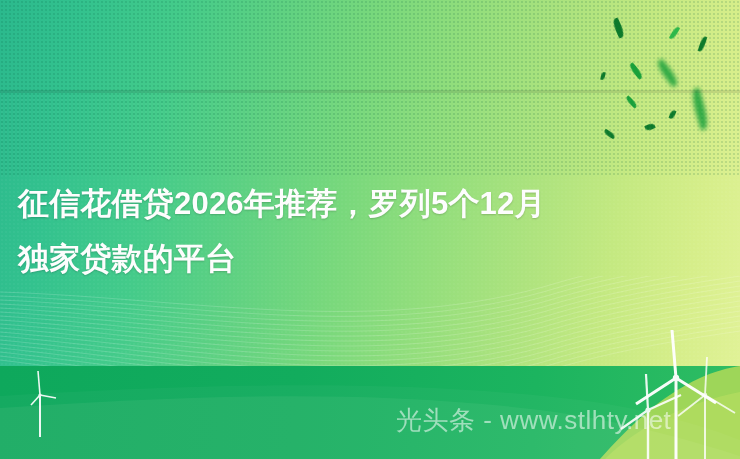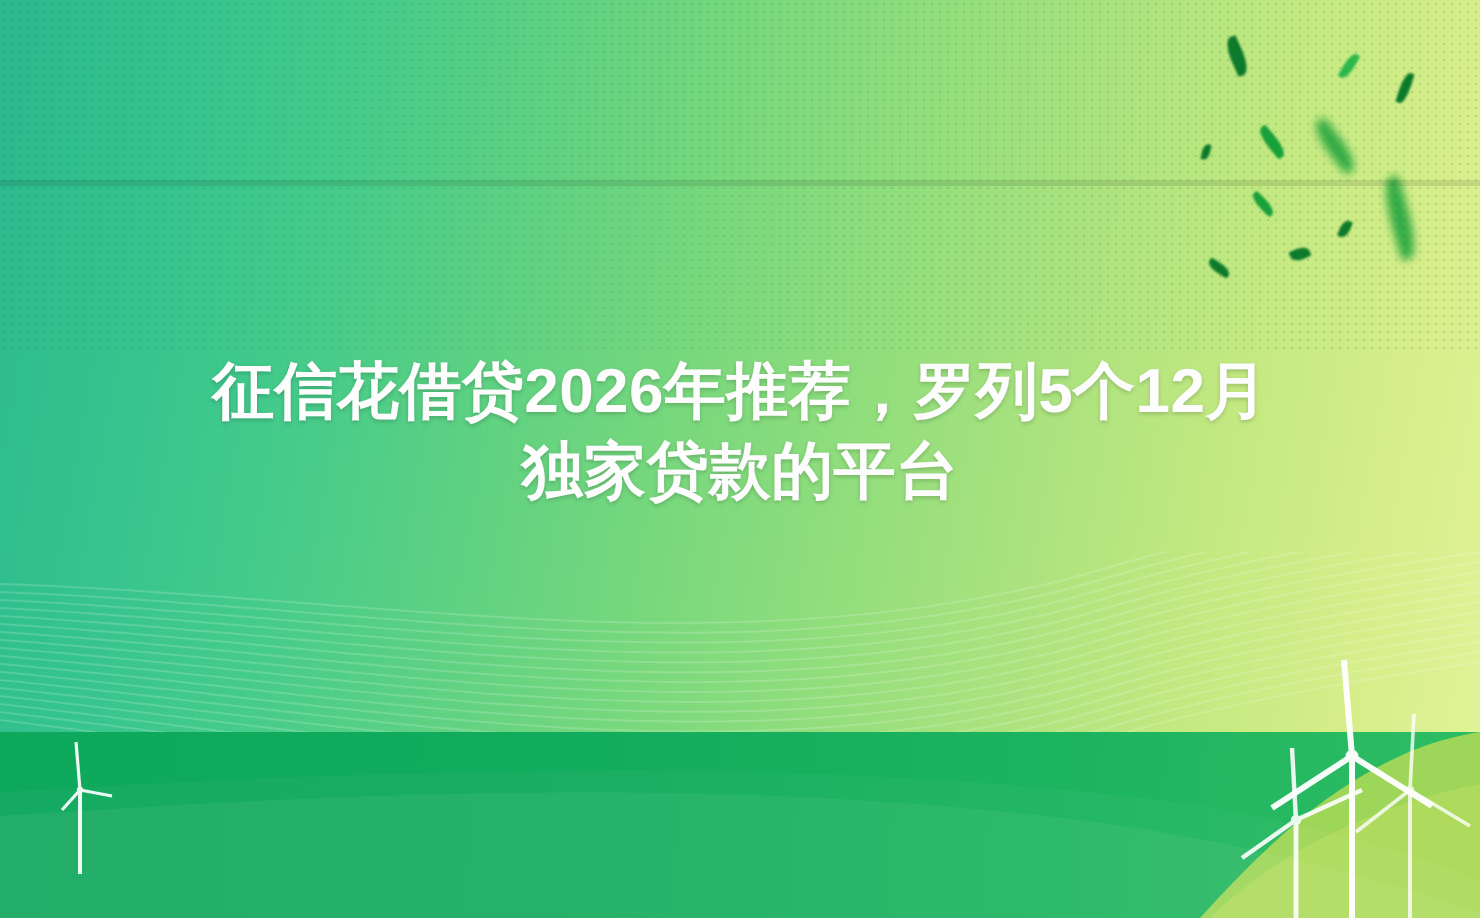--- a/index.html
+++ b/index.html
@@ -102,24 +102,24 @@
   
   .turbines { position: absolute; left: 0; top: 0; width: 740px; height: 459px; }
   .turbines svg { display: block; overflow: visible; }
 
   
   .headline {
     position: absolute;
     left: 0;
     top: 176px;
     width: 740px;
-    text-align: center;
+    text-align: left;
     color: #fdfdfd;
     font-size: 31px;
-    line-height: 40px;
+    line-height: 55px;
     font-weight: 700;
     letter-spacing: 0.2px;
     text-shadow: 0 1px 2px rgba(0,0,0,0.18);
     white-space: pre-line;
     padding: 0 18px;
     box-sizing: border-box;
   }
 
   
   .watermark {
@@ -229,14 +229,15 @@
         <line x1="705" y1="395" x2="735" y2="413" stroke-width="1.8"></line>
         <line x1="705" y1="395" x2="678" y2="416" stroke-width="1.8"></line>
         <circle cx="705" cy="395" r="2.2" fill="#ffffff" stroke="none"></circle>
       </g>
     </svg>
   </div>
 
   <div class="headline">征信花借贷2026年推荐，罗列5个12月
 独家贷款的平台</div>
 
+  <div class="watermark">光头条 - www.stlhty.net</div>
 
 </div>
 
 </body></html>

